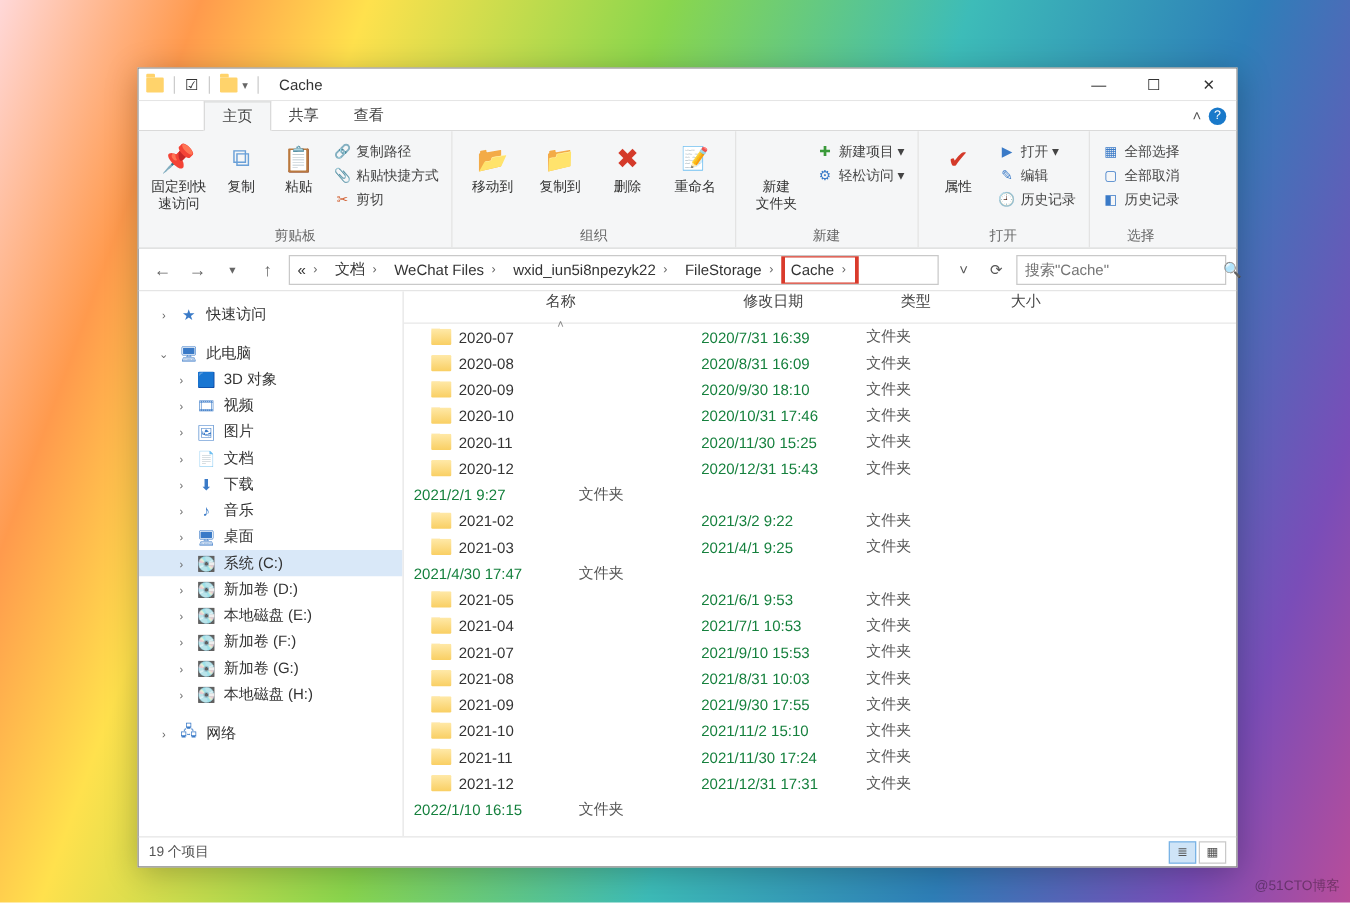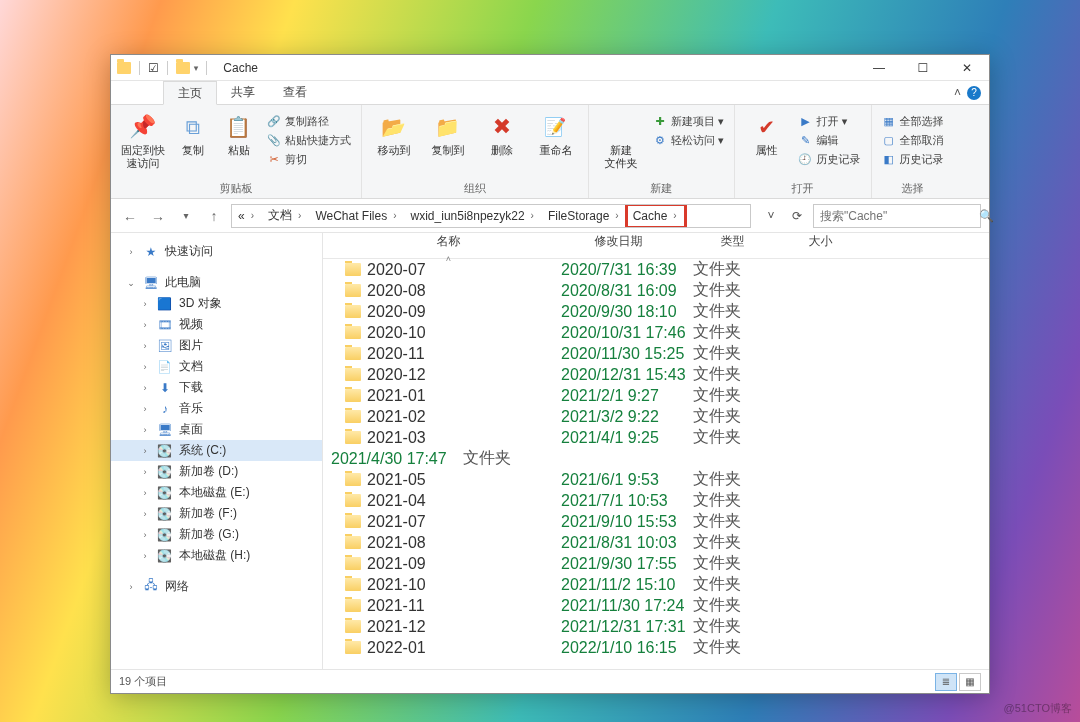--- a/index.html
+++ b/index.html
@@ -61,21 +61,21 @@
 .treeitem.selected { background:#d9e8f8; }
 .treeico { width:16px; height:14px; display:inline-flex; align-items:center; justify-content:center; }
 .filelist { flex:1; display:flex; flex-direction:column; overflow:hidden; }
 .columns { height:26px; border-bottom:1px solid #e8e8e8; display:flex; align-items:center; font-size:12px; color:#444; }
 .columns .col { padding:0 8px; border-right:1px solid transparent; height:100%; display:flex; align-items:center; gap:4px; cursor:pointer;flex-direction:column; }
 .col-name { width:230px; padding-left:30px !important; }
 .col-date { width:132px; }
 .col-type { width:96px; }
 .col-size { width:80px; }
 .rows { flex:1; overflow-y:auto; }
-.row { display:flex; align-items:center; height:21px; font-size:16px; color:#333; cursor:pointer; }
+.row { display:flex; align-items:center; height:21px; font-size:12px; color:#333; cursor:pointer; }
 .row .c { padding:0 8px; overflow:hidden; white-space:nowrap; }
 .row .c.name { width:230px; display:flex; align-items:center; gap:6px; padding-left:22px; }
 .row .c.date { width:132px; color:#15803d; }
 .row .c.type { width:96px; color:#555; }
 .row .c.size { width:80px; }
 .folder-ico-s { width:16px; height:13px; background:linear-gradient(#ffe9a8,#f9cf63); border-radius:1px; position:relative; flex-shrink:0; }
 .folder-ico-s::before { content:""; position:absolute; top:-3px; left:0; width:7px; height:3px; background:#f9cf63; border-radius:1px 1px 0 0; }
 
 .status { height:24px; border-top:1px solid #e5e5e5; display:flex; align-items:center; padding:0 8px; font-size:11px; color:#555; }
 .status .viewbtns { margin-left:auto; display:flex; gap:2px; }
@@ -445,24 +445,20 @@
           <div class="row">
             <div class="c name">
               <span class="folder-ico-s"></span>
               <span>2020-12</span>
             </div>
             <div class="c date">2020/12/31 15:43</div>
             <div class="c type">文件夹</div>
             <div class="c size"></div>
           </div>
           <div class="row">
-            <div class="c name">
-              <span class="folder-ico-s"></span>
-              <span>2021-01</span>
-            </div>
             <div class="c date">2021/2/1 9:27</div>
             <div class="c type">文件夹</div>
             <div class="c size"></div>
           </div>
           <div class="row">
             <div class="c name">
               <span class="folder-ico-s"></span>
               <span>2021-02</span>
             </div>
             <div class="c date">2021/3/2 9:22</div>
@@ -549,24 +545,20 @@
           <div class="row">
             <div class="c name">
               <span class="folder-ico-s"></span>
               <span>2021-12</span>
             </div>
             <div class="c date">2021/12/31 17:31</div>
             <div class="c type">文件夹</div>
             <div class="c size"></div>
           </div>
           <div class="row">
-            <div class="c name">
-              <span class="folder-ico-s"></span>
-              <span>2022-01</span>
-            </div>
             <div class="c date">2022/1/10 16:15</div>
             <div class="c type">文件夹</div>
             <div class="c size"></div>
           </div>
         </div>
     </div>
   </div>
 
   <div class="status">
     <span>19 个项目</span>

